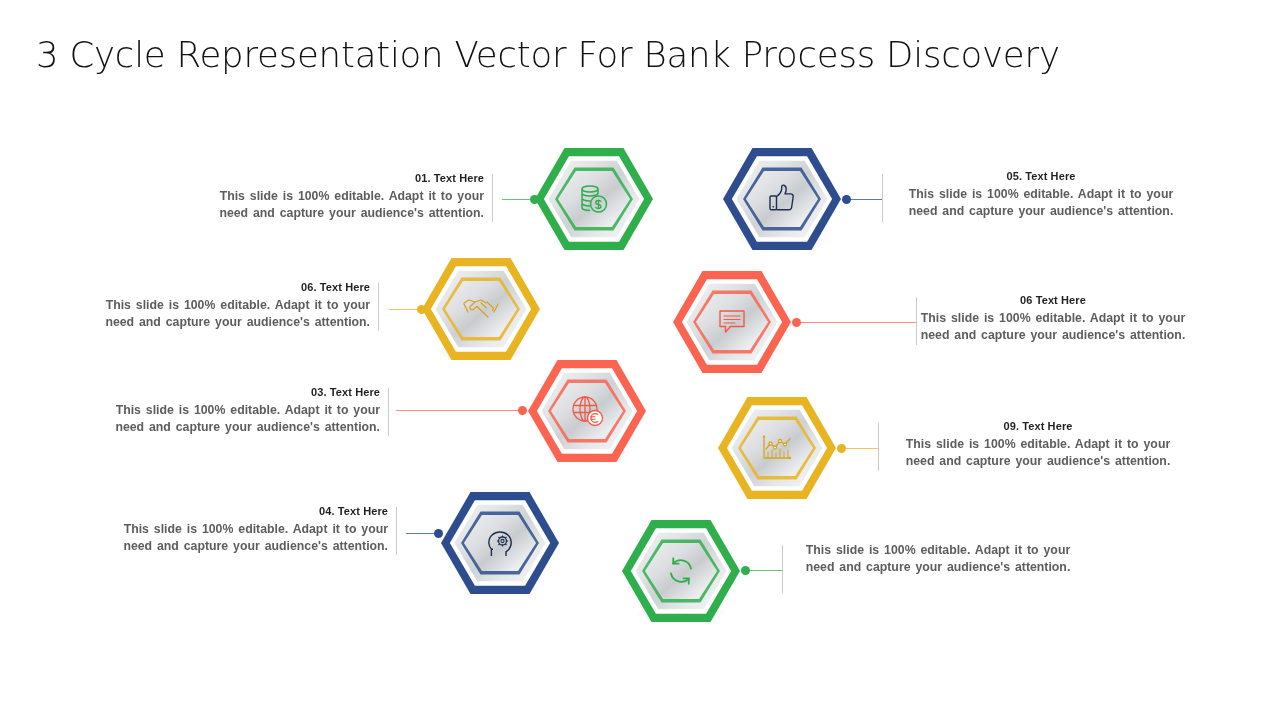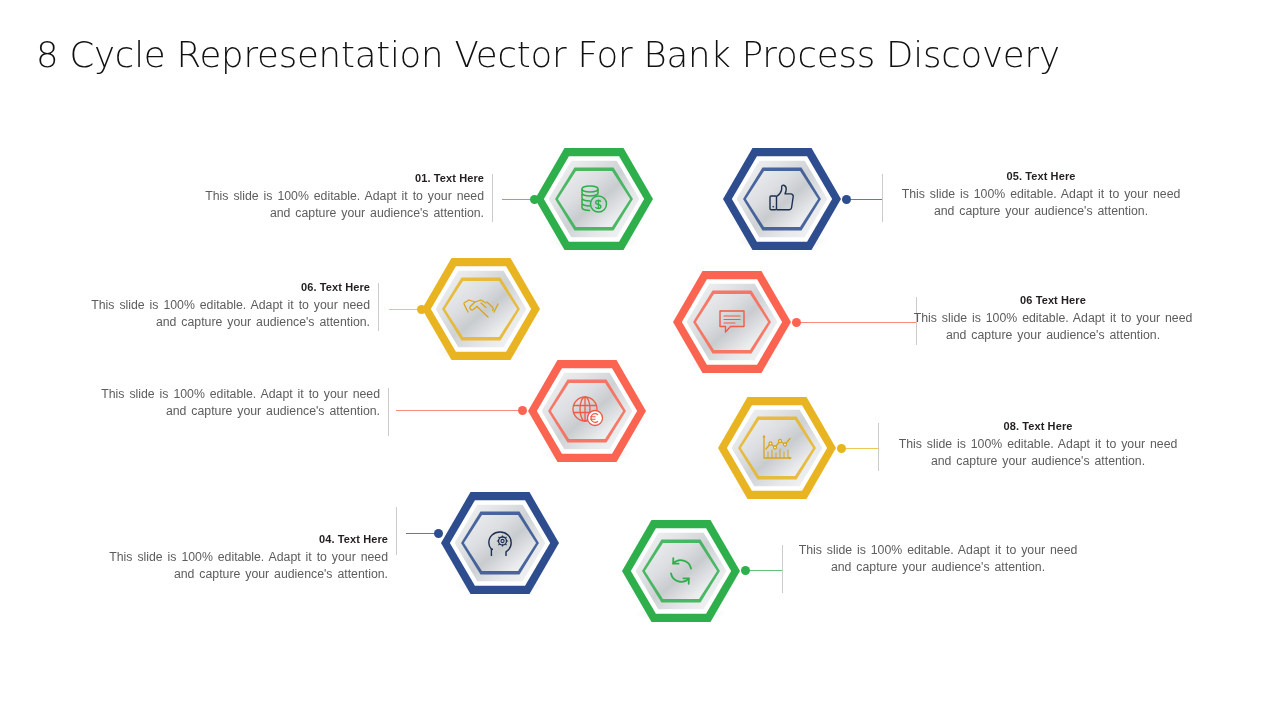--- a/index.html
+++ b/index.html
@@ -68,30 +68,31 @@
   
   .tb{position:absolute;}
   .tb .head{
     font-size:11px;font-weight:bold;color:#231f20;
     letter-spacing:.1px;line-height:1.15;margin:0 0 3px 0;
     white-space:nowrap;
   }
   .tb .body{
     font-size:12.3px;color:#5d5d5d;line-height:1.38;margin:0;
     word-spacing:1.5px;
+    font-weight:bold;
   }
   .tb.right-align{text-align:right;}
   .tb.left-align{text-align:center;}
 </style>
 </head>
 <body>
 
 <div class="slide">
 
-  <div class="title">8 Cycle Representation Vector For Bank Process Discovery</div>
+  <div class="title">3 Cycle Representation Vector For Bank Process Discovery</div>
 
   <div class="tb right-align" style="left:196px;top:172px;width:288px;">
     <p class="head">01. Text Here</p>
     <p class="body">This slide is 100% editable. Adapt it to your need and capture your audience's attention.</p>
   </div>
   <div class="divider" style="left:492px;top:174px;height:48px;"></div>
   <div class="conn to-left" style="--c:#2faf4c;left:502px;top:199px;width:36px;">
     <span class="line"></span>
     <span class="dot"></span>
   </div>
@@ -137,20 +138,21 @@
         <path d="M13 6l-4.5 4.2c-.9.9-.9 2.2 0 3s2.2.8 3.1 0L15 10.5"></path>
         <path d="M15 10.5l3.5 3.3M18 13.5l3.2 3M21 16.3l2.8 2.6M23.8 19l2.2 2"></path>
         <path d="M25 6l5.5 5.2c1 .9 1 2.3 0 3.2"></path>
         <path d="M2 8l4 8M36 8l-4 8"></path>
         <path d="M19 7l5 4.5"></path>
       </svg>
     </div>
   </div>
 
   <div class="tb right-align" style="left:96px;top:386px;width:284px;">
+    <p class="head">03. Text Here</p>
     <p class="body">This slide is 100% editable. Adapt it to your need and capture your audience's attention.</p>
   </div>
   <div class="divider" style="left:388px;top:388px;height:48px;"></div>
   <div class="conn to-left" style="--c:#fa6450;left:396px;top:410px;width:130px;">
     <span class="line"></span>
     <span class="dot"></span>
   </div>
   <div class="hex-wrap" style="left:528px;top:358px;--c:#fa6450;">
     <div class="hex-shadow"></div>
     <div class="hex outer"></div>
@@ -163,21 +165,21 @@
         <circle cx="15" cy="15" r="12"></circle>
         <ellipse cx="15" cy="15" rx="5" ry="12"></ellipse>
         <path d="M3.3 11.5h23.4M3.3 18.5h23.4M15 3v24"></path>
         <circle cx="25" cy="24" r="7.5" fill="#ffffff"></circle>
         <path d="M28 20.8c-.8-.7-1.8-1.1-2.9-1.1-2.3 0-4.1 1.9-4.1 4.3s1.8 4.3 4.1 4.3c1.1 0 2.1-.4 2.9-1.1" stroke-width="1.3"></path>
         <path d="M20.3 22.8h5.2M20.3 25.2h5.2" stroke-width="1.1"></path>
       </svg>
     </div>
   </div>
 
-  <div class="tb right-align" style="left:104px;top:505px;width:284px;margin-top:28px;">
+  <div class="tb right-align" style="left:104px;top:505px;width:284px;">
     <p class="head">04. Text Here</p>
     <p class="body">This slide is 100% editable. Adapt it to your need and capture your audience's attention.</p>
   </div>
   <div class="divider" style="left:396px;top:507px;height:48px;"></div>
   <div class="conn to-left" style="--c:#2d4d8e;left:406px;top:533px;width:36px;">
     <span class="line"></span>
     <span class="dot"></span>
   </div>
   <div class="hex-wrap" style="left:441px;top:490px;--c:#2d4d8e;">
     <div class="hex-shadow"></div>
@@ -265,21 +267,21 @@
         <path d="M7 24v-6M11 24v-8M15 24v-5M19 24v-9M23 24v-6M27 24v-8" stroke-width="1"></path>
       </svg>
     </div>
   </div>
   <div class="conn to-right" style="--c:#e8b422;left:838px;top:448px;width:40px;">
     <span class="line"></span>
     <span class="dot"></span>
   </div>
   <div class="divider" style="left:878px;top:423px;height:48px;"></div>
   <div class="tb left-align" style="left:893px;top:420px;width:290px;">
-    <p class="head">08. Text Here</p>
+    <p class="head">09. Text Here</p>
     <p class="body">This slide is 100% editable. Adapt it to your need and capture your audience's attention.</p>
   </div>
 
   <div class="hex-wrap" style="left:622px;top:518px;--c:#2faf4c;">
     <div class="hex-shadow"></div>
     <div class="hex outer"></div>
     <div class="hex gap"></div>
     <div class="hex body"></div>
     <div class="hex ring"></div>
     <div class="hex ring-in"></div>

